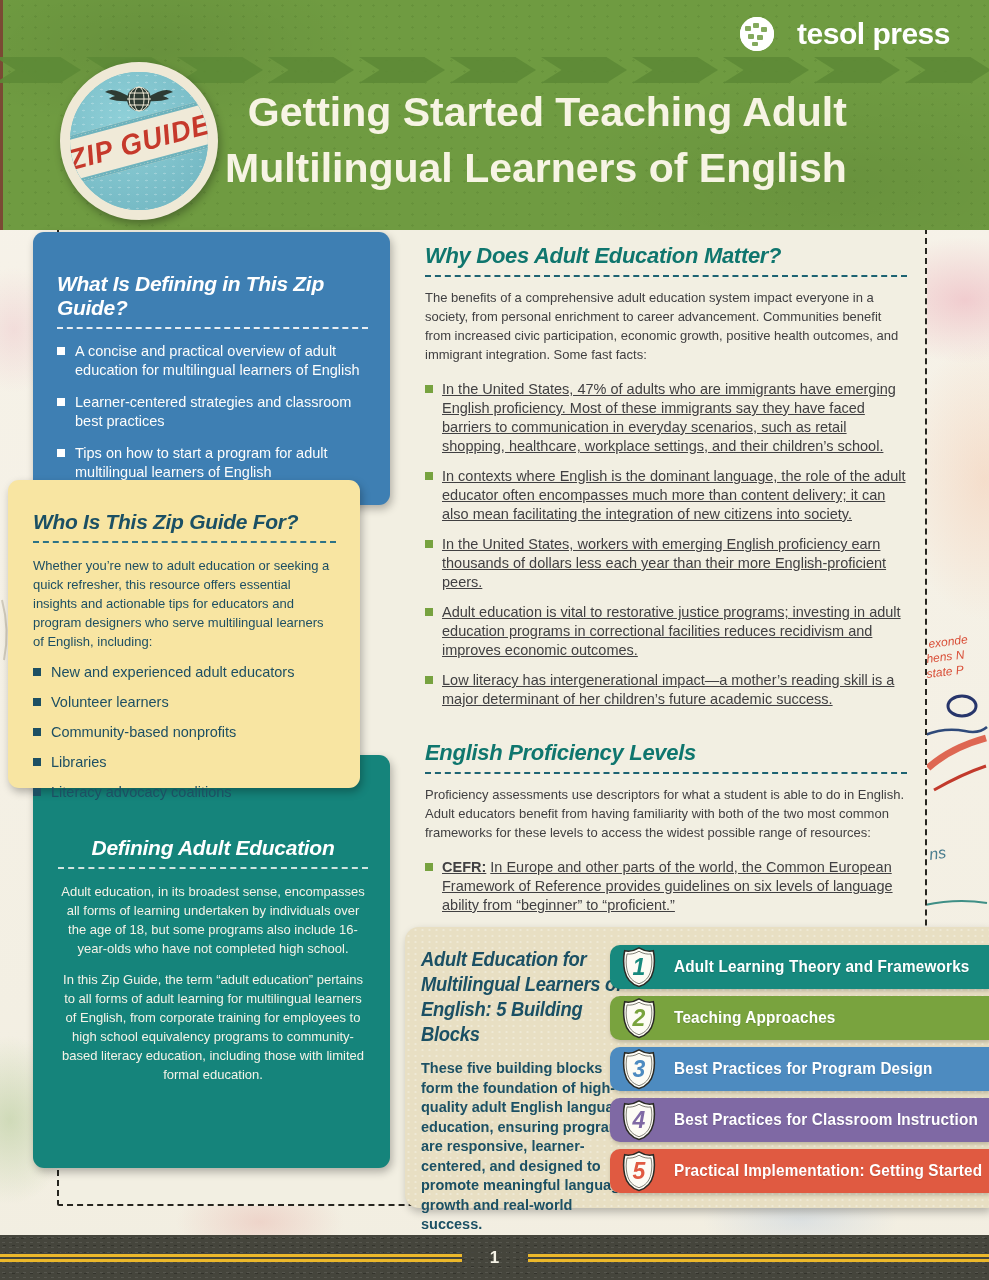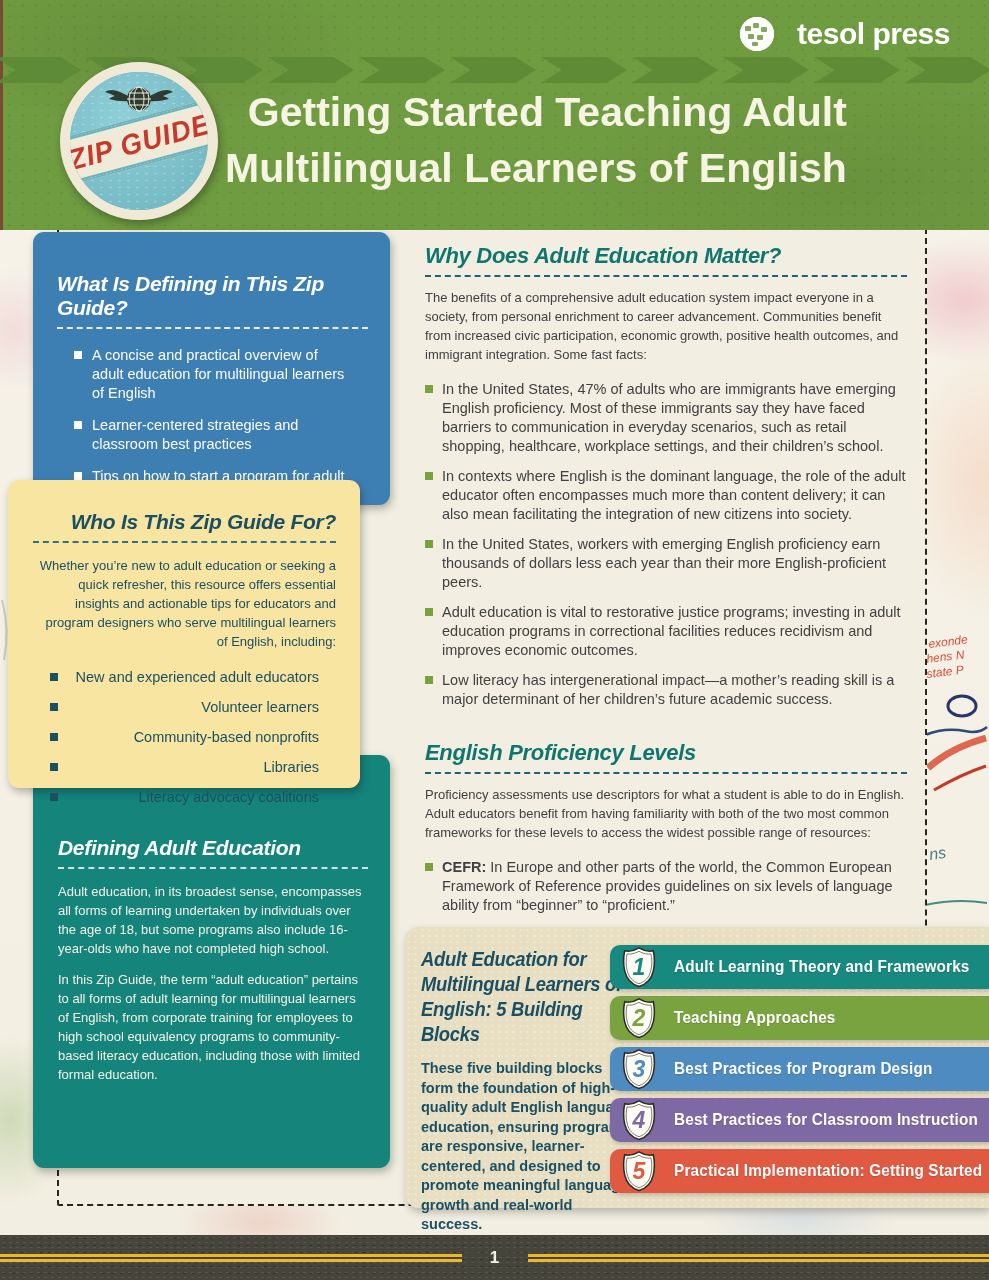--- a/index.html
+++ b/index.html
@@ -58,40 +58,40 @@
     color:#f7f4e4;text-align:right;}
 
   
   .callout{position:absolute;border-radius:11px;box-shadow:2px 4px 8px rgba(0,0,0,.28);box-sizing:border-box;}
   .box-title{font-weight:bold;font-style:italic;font-size:21px;letter-spacing:-.3px;
     padding-bottom:7px;margin:0 0 13px 0;}
   .blue-box{left:33px;top:232px;width:357px;height:273px;background:#3e7fb3;z-index:3;
     padding:40px 22px 0 24px;color:#fdfdfc;}
   .blue-box .box-title{color:#fff;border-bottom:2px dashed #e8eef3;}
   .yellow-box{left:8px;top:480px;width:352px;height:308px;background:#f8e5a2;z-index:4;
-    padding:30px 24px 0 25px;color:#1d4f63;text-align:right;}
+    padding:30px 24px 0 25px;color:#1d4f63;}
   .yellow-box .box-title{color:#1b5064;border-bottom:2px dashed #2c7386;}
   .teal-box{left:33px;top:755px;width:357px;height:413px;background:#15847b;z-index:3;
-    padding:81px 22px 0 25px;color:#f4f2e7;}
+    padding:81px 22px 0 25px;color:#f4f2e7;text-align:center;}
   .teal-box .box-title{color:#fff;border-bottom:2px dashed #cfe4df;}
 
   .body-text{font-size:13px;line-height:19px;margin:0 0 12px 0;}
-  ul.sq{list-style:none;margin:17px;padding:0;}
+  ul.sq{list-style:none;margin:0;padding:0;}
   ul.sq li{position:relative;padding-left:18px;font-size:14.5px;line-height:19px;margin-bottom:13px;}
   ul.sq li .marker{position:absolute;left:0;top:5px;width:8px;height:8px;}
   .blue-box .marker{background:#fff;}
   .yellow-box .marker{background:#1d4f63;}
   .yellow-box ul.sq li{margin-bottom:11px;}
 
   
   .right-col{position:absolute;left:425px;top:243px;width:482px;z-index:2;color:#414042;}
   .section-title{font-weight:bold;font-style:italic;font-size:22px;letter-spacing:-.3px;
     color:#0f766e;border-bottom:2px dashed #1d6372;padding-bottom:6px;margin:0 0 11px 0;}
   .right-col .section-gap{height:20px;}
-  ul.facts{list-style:none;margin:16px 0 0 0;padding:0;}
+  ul.facts{list-style:none;margin:16px 0 0 0;padding:0;text-decoration:underline;}
   ul.facts li{position:relative;padding-left:17px;font-size:14.5px;line-height:19px;margin-bottom:11px;}
   ul.facts li .marker{position:absolute;left:0;top:5px;width:8px;height:8px;background:#77a23f;}
   ul.facts strong{margin-right:4px;}
 
   
   .blocks-panel{position:absolute;left:405px;top:927px;width:584px;height:281px;z-index:2;
     background:
       radial-gradient(rgba(255,255,255,.3) 1px, transparent 1.3px),
       #e8dfc3;
     background-size:7px 6px,auto;

